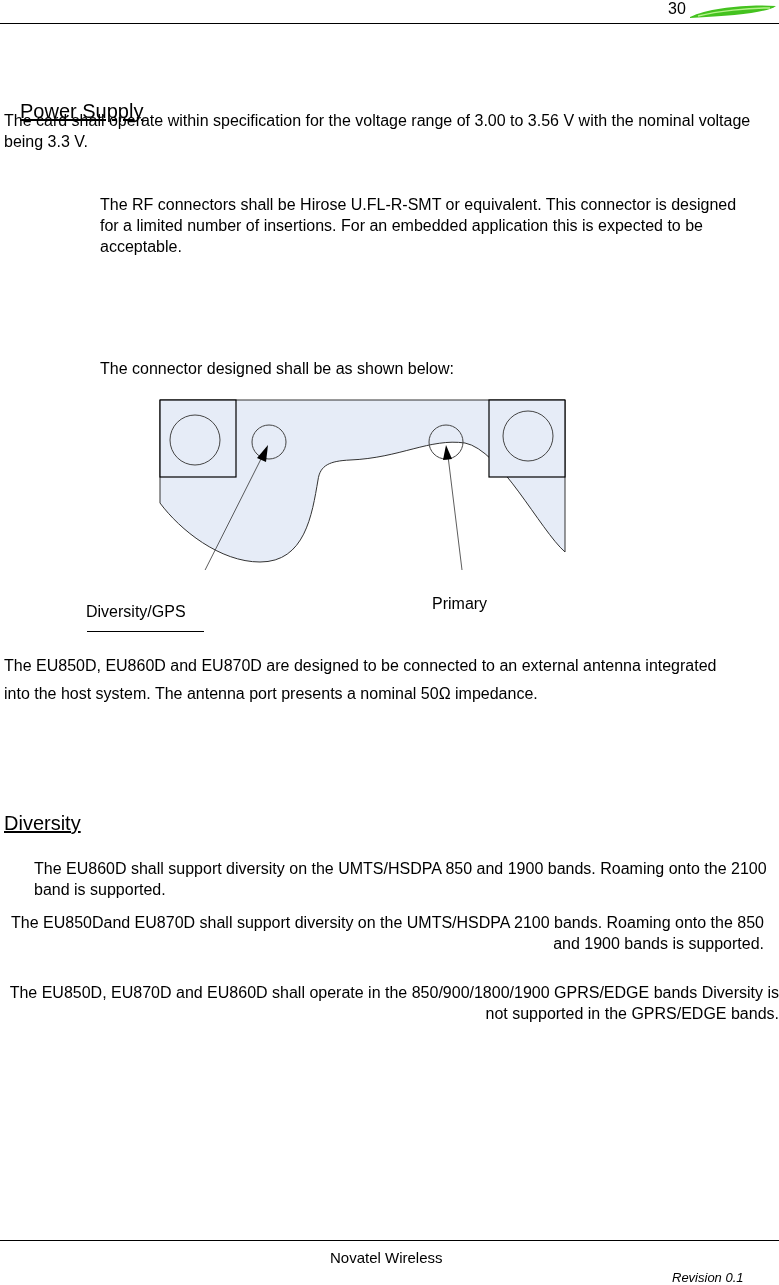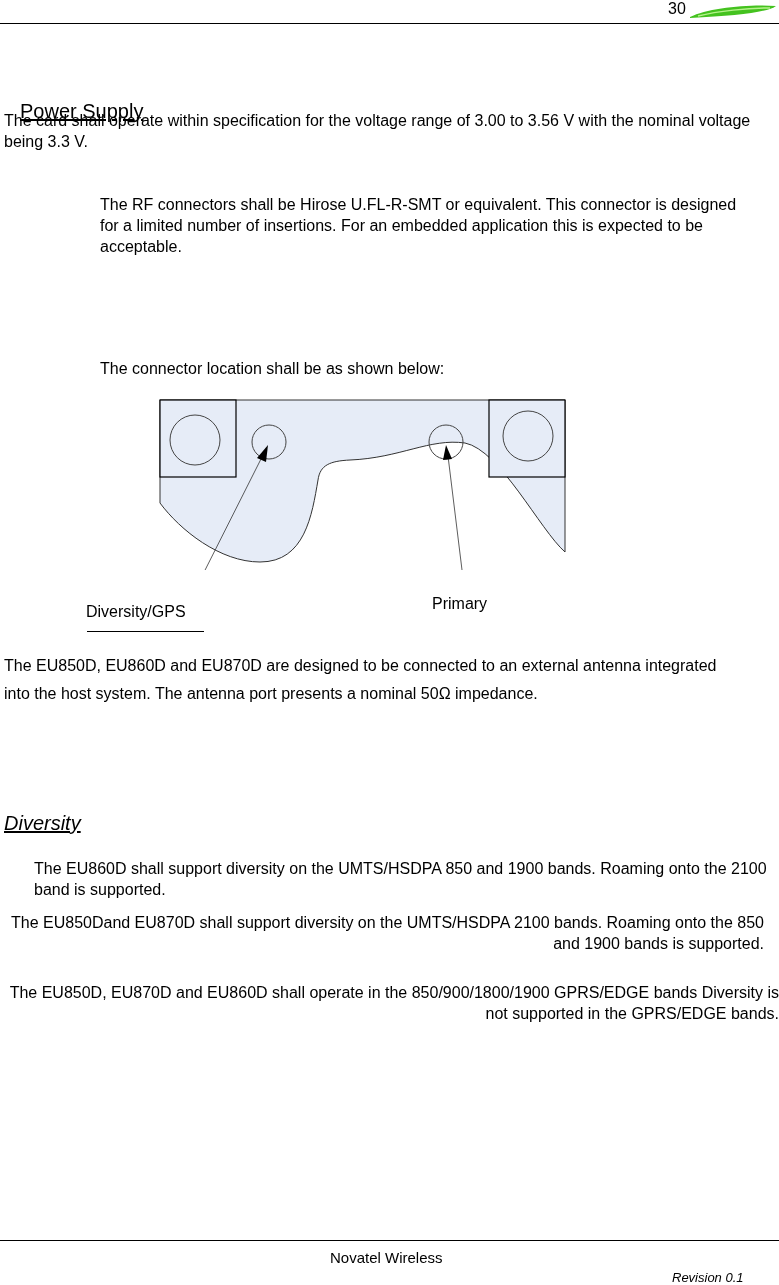--- a/index.html
+++ b/index.html
@@ -22,41 +22,41 @@
 <div class="page-num">30</div>
 <svg class="logo" width="90" height="20" viewBox="0 0 90 20">
   <path d="M2 15 C20 6, 60 2, 88 4 C80 10, 50 14, 2 16 Z" fill="#44c21f"></path>
   <path d="M10 14 C30 9, 60 6, 82 6" stroke="#b6f28c" stroke-width="1.5" fill="none"></path>
 </svg>
 <div class="hdr-rule"></div>
 
 <h2 class="sec" style="left:20px; top:64px;margin-top:36px;"> Power Supply</h2>
 <p class="para" style="left:4px; top:110px; width:775px;">The card shall operate within specification for the voltage range of 3.00 to 3.56 V with the nominal voltage being 3.3 V.</p>
 <p class="para" style="left:100px; top:194px; width:650px;">The RF connectors shall be Hirose U.FL-R-SMT or equivalent. This connector is designed for a limited number of insertions. For an embedded application this is expected to be acceptable.</p>
-<p class="para" style="left:100px; top:358px; width:600px;">The connector location shall be as shown below:</p>
+<p class="para" style="left:100px; top:358px; width:600px;">The connector designed shall be as shown below:</p>
 
 <svg class="abs" style="left:150px; top:390px;" width="430" height="180" viewBox="0 0 430 180">
   <path d="M10 10 L415 10 L415 162 C390 140, 350 60, 315 53 C280 48, 250 68, 200 70 C180 71, 170 75, 168 90 C162 125, 155 172, 110 172 C70 172, 30 140, 10 113 Z" fill="#e6ecf7" stroke="#333" stroke-width="1"></path>
   <rect x="10" y="10" width="76" height="77" fill="#e6ecf7" stroke="#000" stroke-width="1.2"></rect>
   <circle cx="45" cy="50" r="25" fill="none" stroke="#444" stroke-width="1"></circle>
   <rect x="339" y="10" width="76" height="77" fill="#e6ecf7" stroke="#000" stroke-width="1.2"></rect>
   <circle cx="378" cy="46" r="25" fill="none" stroke="#444" stroke-width="1"></circle>
   <circle cx="119" cy="52" r="17" fill="none" stroke="#444" stroke-width="1"></circle>
   <circle cx="296" cy="52" r="17" fill="none" stroke="#444" stroke-width="1"></circle>
   <line x1="40" y1="210" x2="113" y2="65" stroke="#333" stroke-width="0.8"></line>
   <polygon points="118,55 107,68 116,72" fill="#000"></polygon>
   <line x1="313" y1="188" x2="298" y2="66" stroke="#333" stroke-width="0.8"></line>
   <polygon points="296,55 293,70 302,69" fill="#000"></polygon>
 </svg>
 <div class="lbl" style="left:86px; top:603px;">Diversity/GPS</div>
 <div class="abs" style="left:87px; top:631px; width:117px; height:1px; background:#000;"></div>
 <div class="lbl" style="left:432px; top:595px;">Primary</div>
 
 <p class="para" style="left:4px; top:652px; width:740px; line-height:28px;">The EU850D, EU860D and EU870D are designed to be connected to an external antenna integrated into the host system.  The antenna port presents a nominal 50Ω impedance.</p>
 
-<h2 class="sec" style="left:4px; top:812px;font-style:italic;">Diversity</h2>
+<h2 class="sec" style="left:4px; top:812px;">Diversity</h2>
 <p class="para" style="left:4px; top:858px; width:760px;margin-left:30px;">The EU860D shall support diversity on the UMTS/HSDPA 850 and 1900 bands. Roaming onto the 2100 band is supported.</p>
 <p class="para" style="left:4px; top:912px; width:760px;text-align:right;">The EU850Dand EU870D shall support diversity on the UMTS/HSDPA 2100 bands. Roaming onto the 850 and 1900 bands is supported.</p>
 <p class="para" style="left:4px; top:982px; width:775px;text-align:right;">The EU850D, EU870D and EU860D shall operate in the 850/900/1800/1900 GPRS/EDGE bands Diversity is not supported in the GPRS/EDGE bands.</p>
 
 <div class="ftr-rule"></div>
 <div class="ftr-company">Novatel Wireless</div>
 <div class="ftr-rev">Revision 0.1</div>
 
 </body></html>

